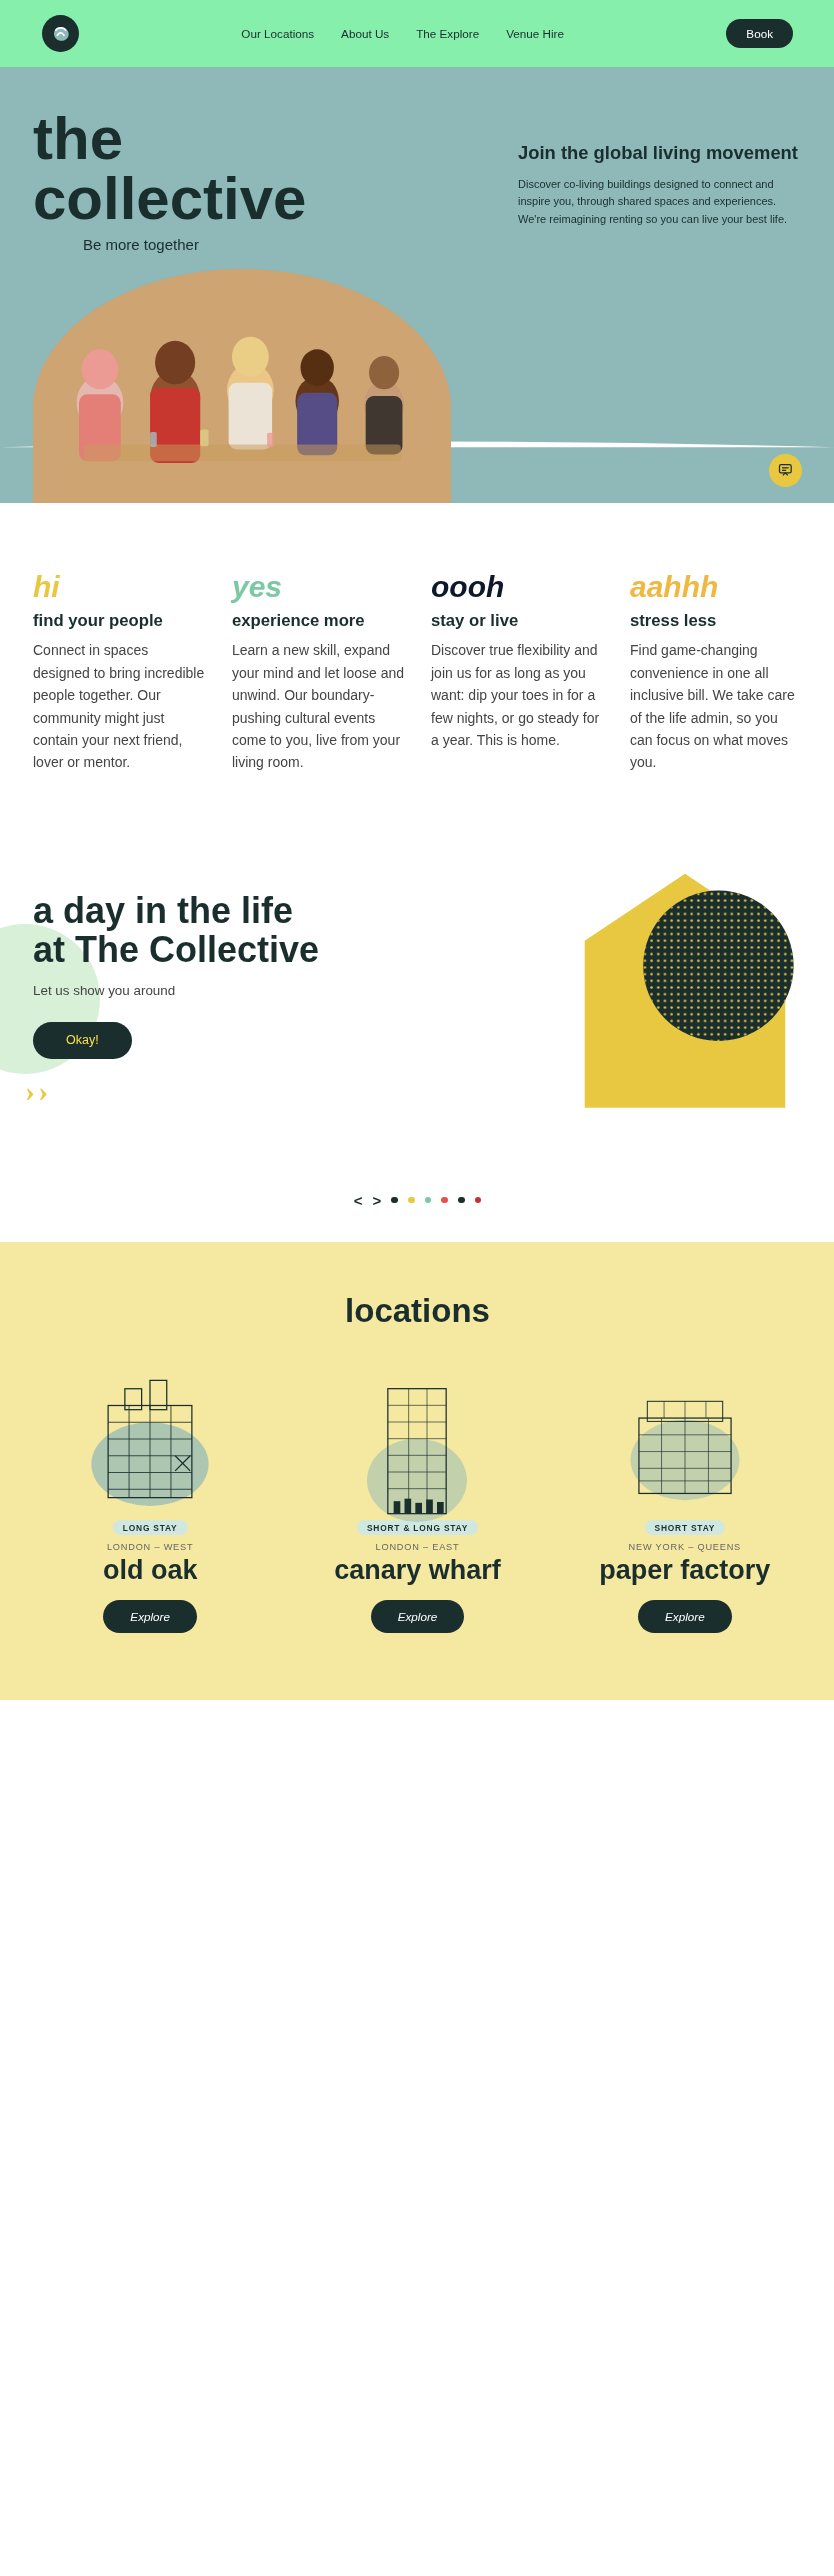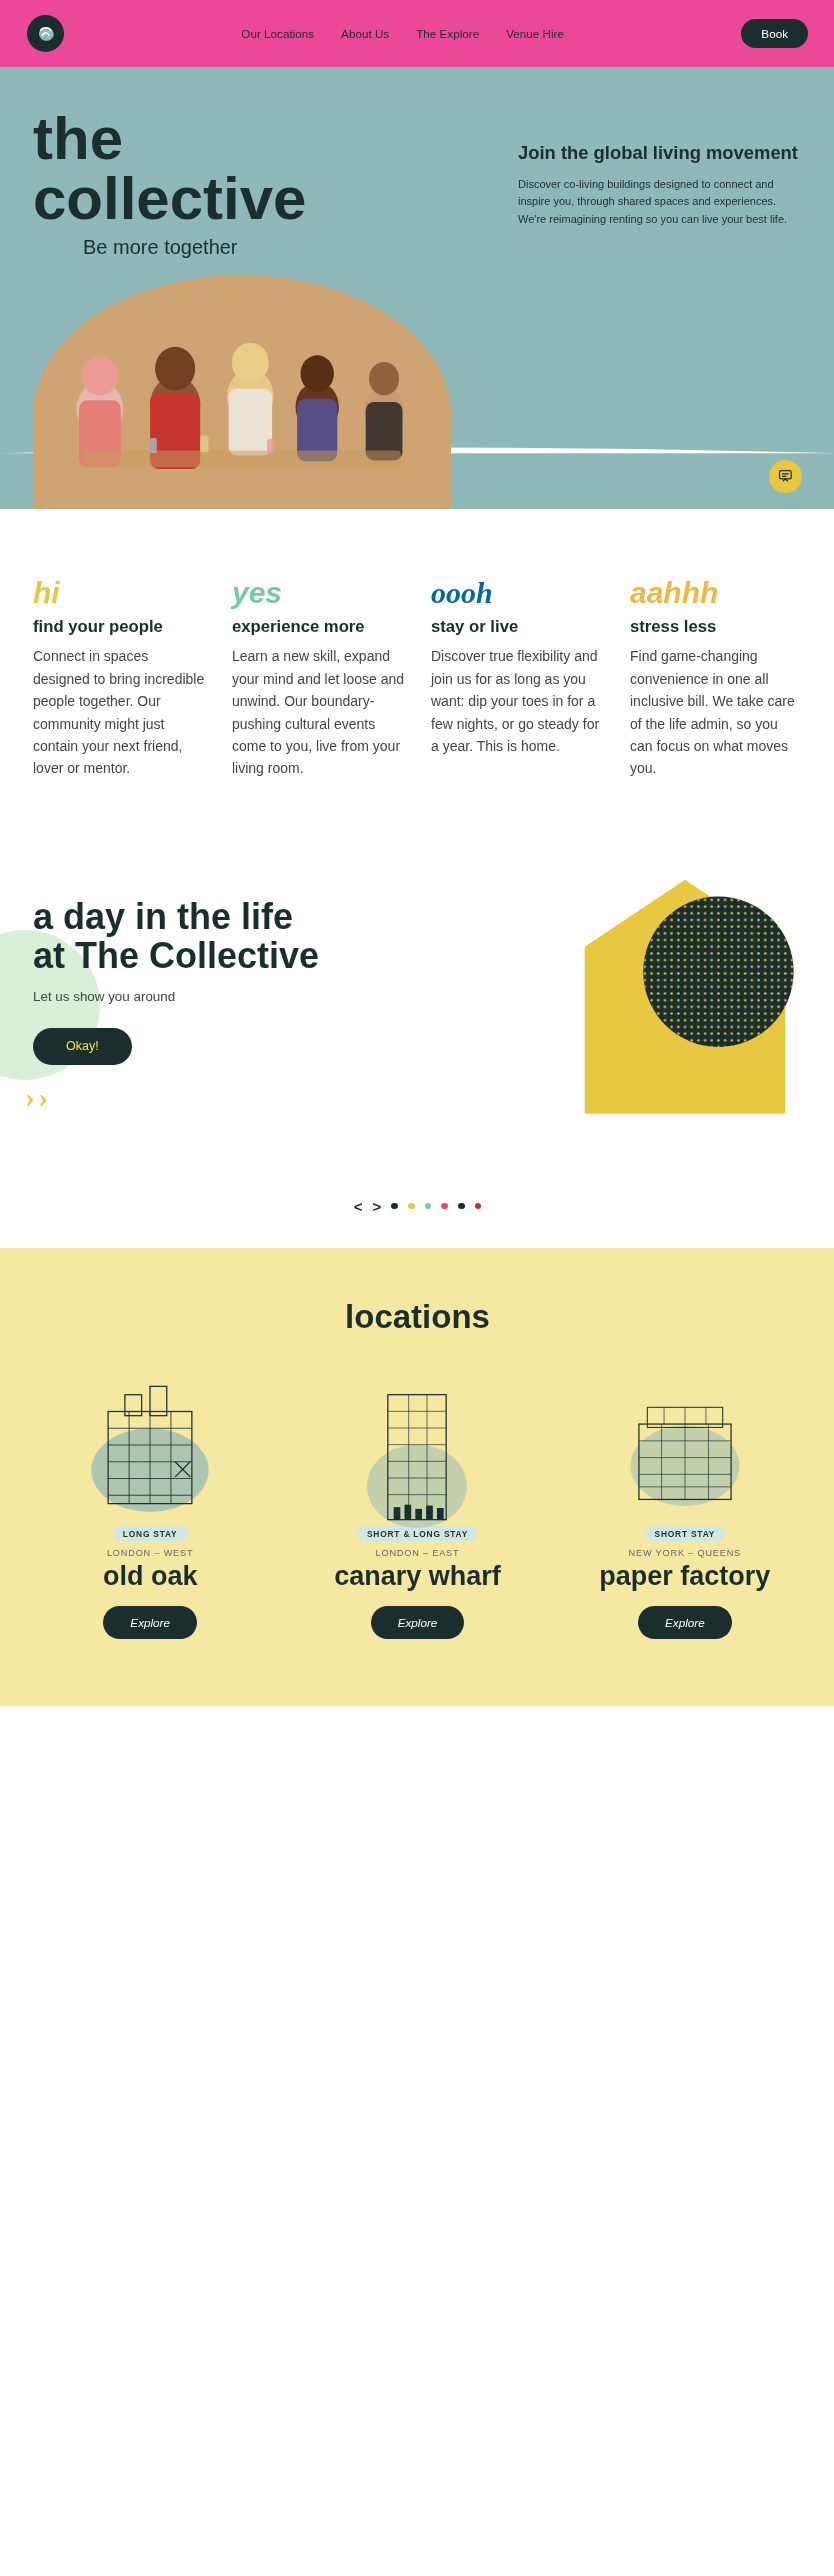--- a/index.html
+++ b/index.html
@@ -1,21 +1,21 @@
 <!DOCTYPE html>
 <html style="font-size:13.4px"><head>
   <meta charset="utf-8">
   <style>
     * { margin: 0; padding: 0; box-sizing: border-box; }
     body { font-family: 'Georgia', serif; background: #fff; width: 835px; overflow-x: hidden; }
 
     
     nav {
       display: flex; align-items: center; justify-content: space-between;
-      padding: 15px 27px; background: #ec4899; position: relative; z-index: 10;
+      padding: 15px 42px; background: #86efac; position: relative; z-index: 10;
     }
     .nav-logo {
       width: 37px; height: 37px; border-radius: 50%; background: #1a2e2e;
       display: flex; align-items: center; justify-content: center; overflow: hidden;
     }
     .nav-logo svg { width: 23.4px; height: 23.4px; }
     .nav-links { display: flex; gap: 27px; align-items: center; }
     .nav-links a {
       text-decoration: none; color: #1a2e2e; font-size: 11.7px;
       font-family: Arial, sans-serif; font-weight: 400;
@@ -49,21 +49,21 @@
       background: #fff; padding: 67px 33px 50px 33px;
       display: grid; grid-template-columns: repeat(4, 1fr); gap: 27px;
     }
     .feature-item { }
     .feature-word {
       font-size: 30px; font-weight: 700; margin-bottom: 6.7px;
       font-family: Arial, sans-serif; font-style: italic;
     }
     .feature-word.yellow { color: #e8c840; }
     .feature-word.green { color: #7bc8a4; }
-    .feature-word.teal { color: #0369a1; font-family: Liberation Serif, serif; }
+    .feature-word.teal { color: #0f172a; }
     .feature-word.amber { color: #f0b840; }
     .feature-title {
       font-size: 16.7px; font-weight: 700; color: #1a2e2e;
       font-family: Arial, sans-serif; margin-bottom: 8.4px; line-height: 1.2;
     }
     .feature-desc {
       font-size: 14px; color: #444; line-height: 1.6;
       font-family: Arial, sans-serif;
     }
 
@@ -215,21 +215,21 @@
       <path d="M0,80 Q499.5,0 999,80 L999,80 L0,80 Z" fill="#ffffff"></path>
     </svg>
   </div>
 
   <div class="hero-inner">
     <div class="hero-left">
       <div class="hero-title">
         <div>the</div>
         <div>collective</div>
       </div>
-      <div style="font-size:20px;color:#1a2e2e;font-family:Arial,sans-serif;margin-top:6.7px;margin-left:50px;">Be more together</div>
+      <div style="font-size:15px;color:#1a2e2e;font-family:Arial,sans-serif;margin-top:6.7px;margin-left:50px;">Be more together</div>
     </div>
     <div class="hero-right-panel">
       <div class="hero-tagline">Join the global living movement</div>
       <div class="hero-desc">Discover co-living buildings designed to connect and inspire you, through shared spaces and experiences. We're reimagining renting so you can live your best life.</div>
     </div>
   </div>
 
   <div class="hero-photo-row">
     <div class="photo-oval-wrap">
       

